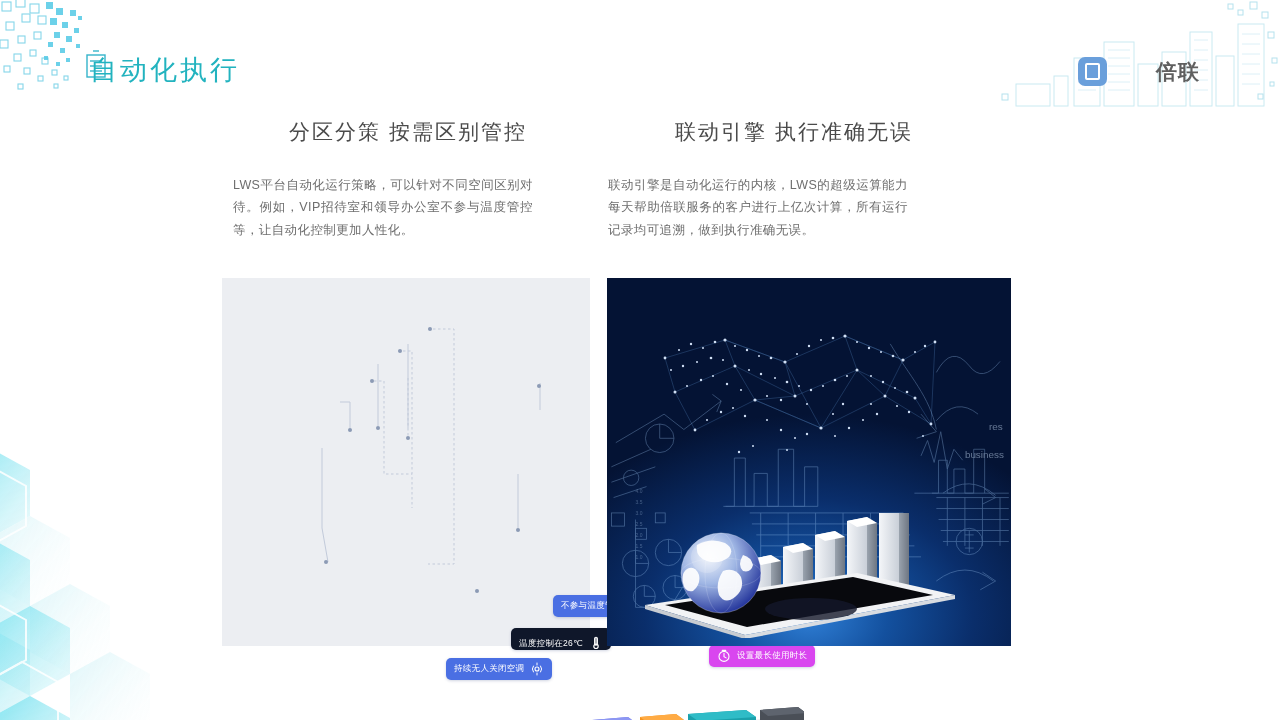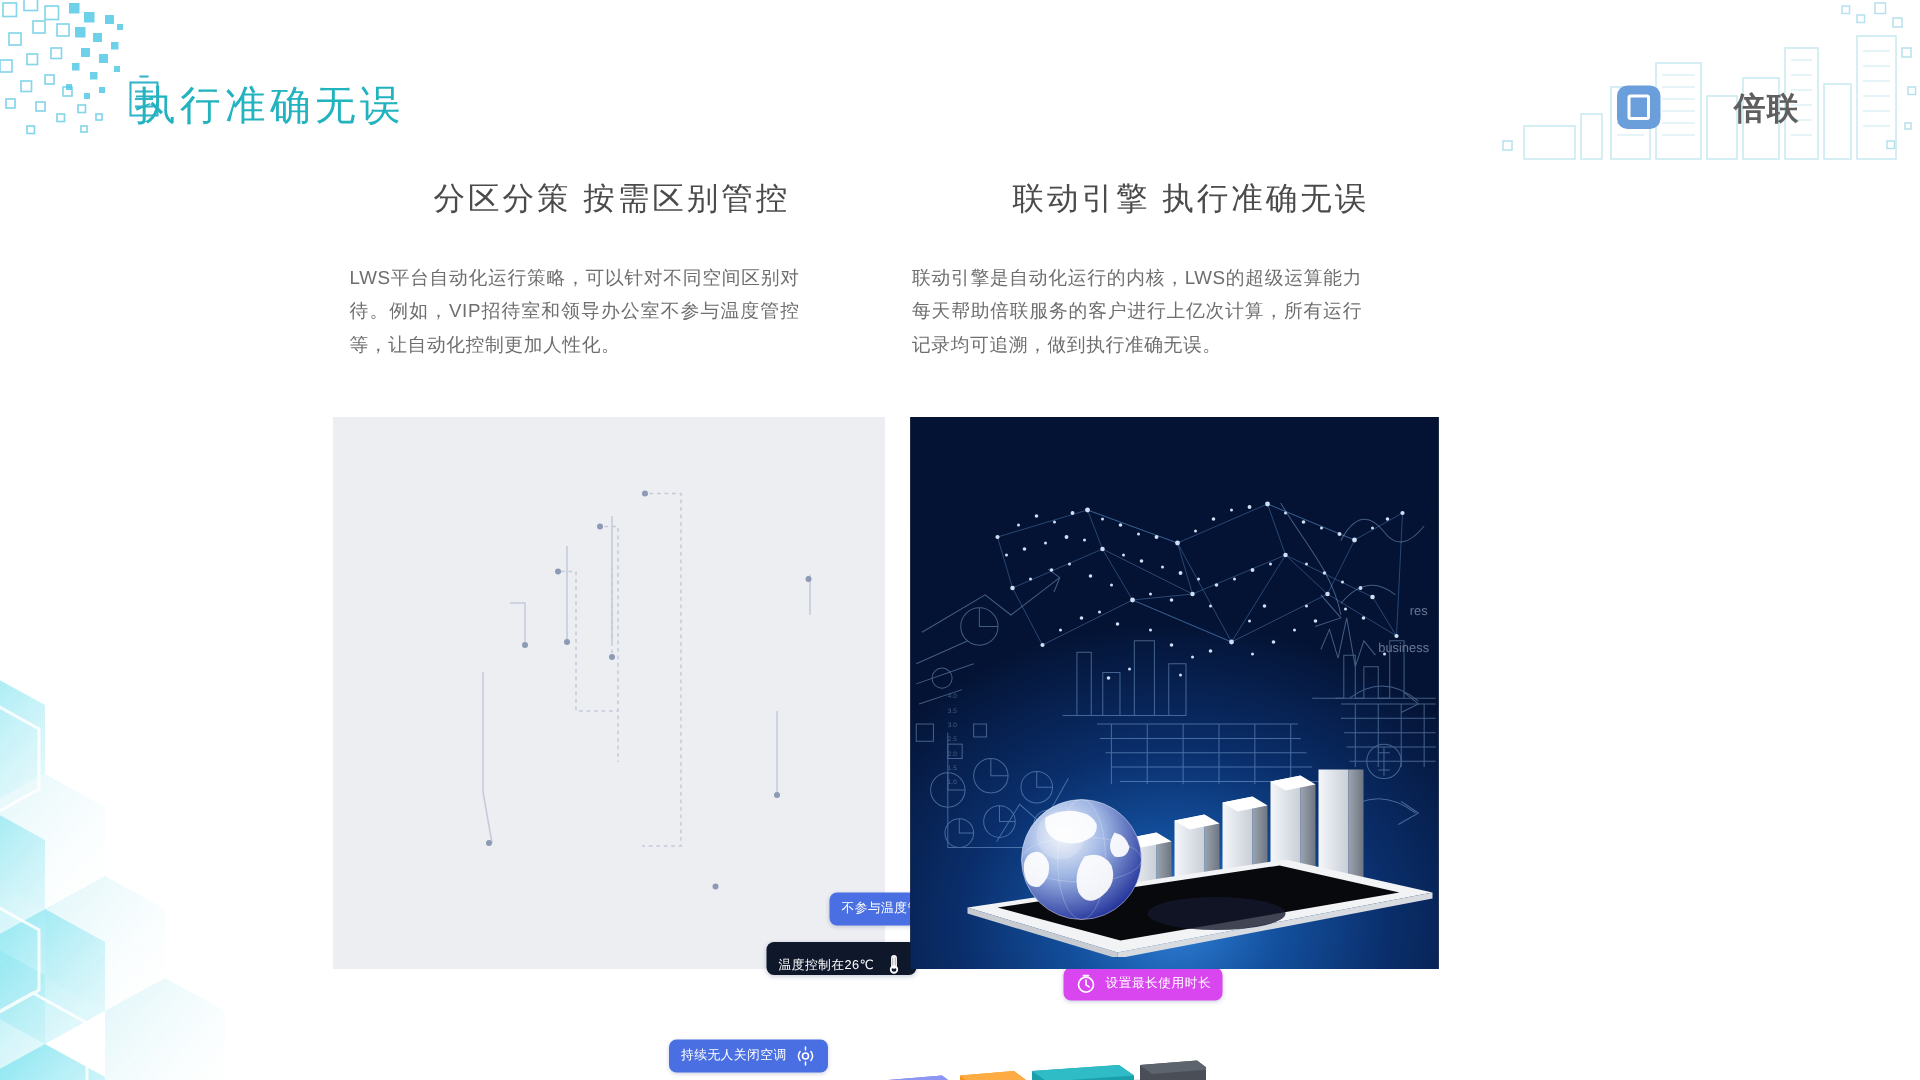--- a/index.html
+++ b/index.html
@@ -78,21 +78,21 @@
     letter-spacing: .4px;
     text-align: justify;
     width: 300px;
   }
   #col-left .col-body  { margin-left: 10px; }
   #col-right .col-body { margin-left: 3px; }
 
   
   .figure { position: absolute; top: 278px; height: 368px; }
   #figure-left  { left: 222px; width: 368px; background: #eceef2; }
-  #figure-right { left: 607px; width: 352px; background: #040b24; }
+  #figure-right { left: 607px; width: 404px; background: #040b24; }
 
   
   #floorplan { position: absolute; inset: 0; }
 
   .chip {
     position: absolute;
     display: flex; align-items: center; gap: 6px;
     height: 22px; padding: 0 8px;
     border-radius: 5px;
     font-size: 8.5px;
@@ -102,21 +102,21 @@
     box-shadow: 0 1px 3px rgba(40,60,120,.22);
   }
   .chip .chip-ico {
     width: 14px; height: 14px; flex: 0 0 14px;
     display: flex; align-items: center; justify-content: center;
   }
   .chip .chip-ico svg { display:block; }
 
   #chip-no-temp   { left: 331px; top: 317px; background: #4a6fe3; }
   #chip-temp-26   { left: 289px; top: 350px; background: #0f172a; align-items: flex-end; }
-  #chip-auto-off  { left: 224px; top: 380px; background: #4a6fe3; margin-top: 35px; }
+  #chip-auto-off  { left: 224px; top: 380px; background: #4a6fe3; }
   #chip-max-use   { left: 487px; top: 367px; background: #d946ef; }
 
   
   #plan { position: absolute; left: 232px; top: 424px; width: 350px; height: 135px; }
 
   
   #datavis { position: absolute; inset: 0; overflow: hidden;
     background:
       radial-gradient(ellipse 70% 55% at 50% 92%, #2f7fd6 0%, #13509e 28%, #0a2e6b 58%, #041334 100%),
       linear-gradient(180deg, #020818 0%, #041538 45%, #03102c 100%);
@@ -255,21 +255,21 @@
       <polygon points="-10,310 30,288 70,310 70,356 30,378 -10,356" fill="url(#hg1)" opacity=".9"></polygon>
       <polygon points="150,312 190,290 230,312 230,358 190,380 150,358" fill="url(#hg2)"></polygon>
       <g fill="none" stroke="#ffffff" stroke-width="2" opacity=".85">
         <polygon points="-6,56 30,36 66,56 66,96 30,116 -6,96"></polygon>
         <polygon points="-6,190 30,170 66,190 66,230 30,250 -6,230"></polygon>
         <polygon points="26,252 62,232 98,252 98,292 62,312 26,292"></polygon>
       </g>
     </g>
   </svg>
 
-  <div id="page-title" class="nosel">执行准确无误</div>
+  <div id="page-title" class="nosel">自动化执行</div>
 
   <div id="brand">
     <div id="brand-mark">
         <div class="inner"></div>
       </div>
     <div id="brand-text" class="nosel">倍联</div>
   </div>
 
   <div class="col" id="col-right">
     <div class="col-heading nosel">联动引擎 执行准确无误</div>

